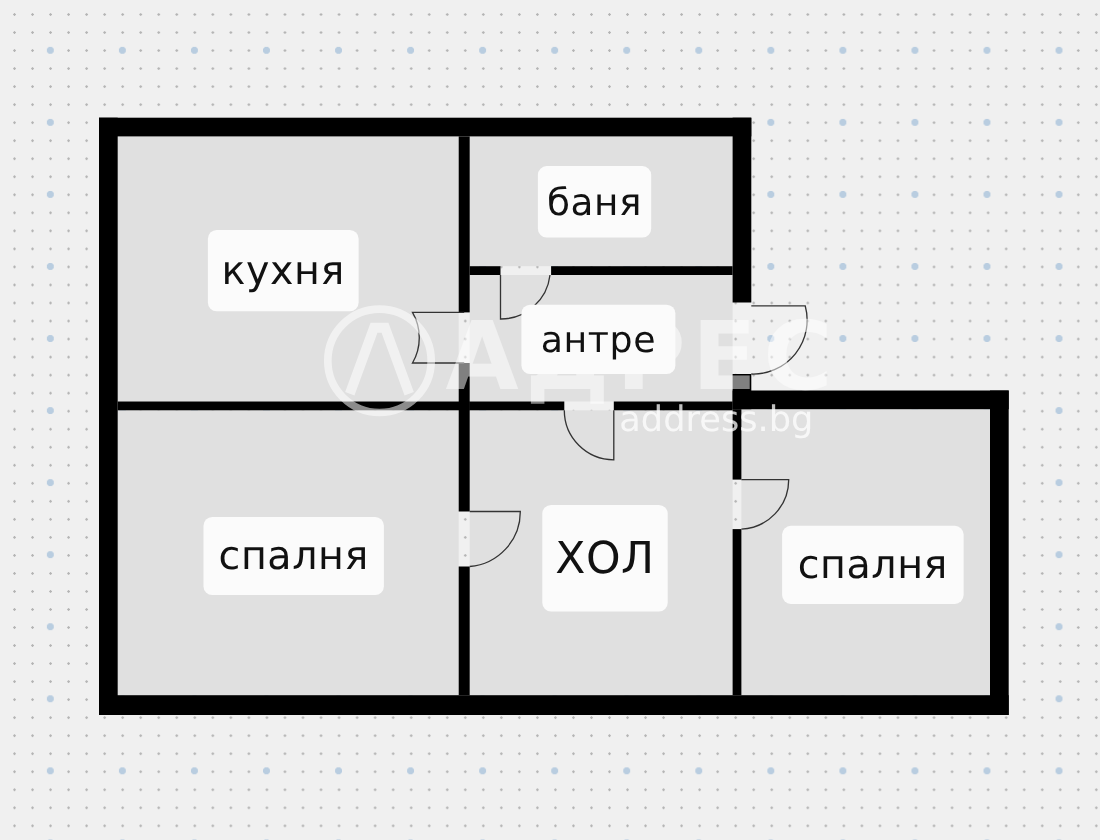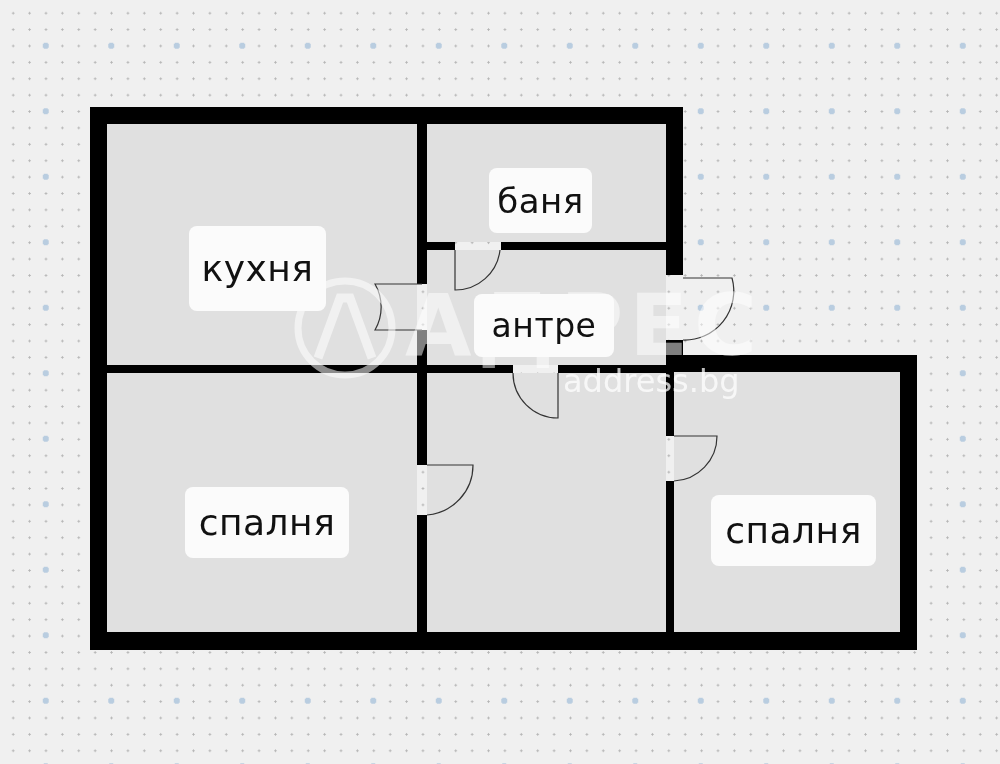--- a/index.html
+++ b/index.html
@@ -12,21 +12,21 @@
     background-size: 65.5px 65.5px, 16.4px 16.4px;
     background-position: 13px 13px, 5px 5px;
     font-family: "DejaVu Sans", sans-serif;
   }
   .plan { position: absolute; left: 0; top: 0; width: 1000px; height: 764px; }
   .room { position: absolute; background: #e0e0e0; }
   .wall { position: absolute; background: #000; }
   .label {
     position: absolute; background: #fbfbfb; border-radius: 8px;
     color: #111; display: flex; align-items: center; justify-content: center;
-    font-family: "DejaVu Sans", sans-serif; letter-spacing: 0.5px; margin-top: 17px;
+    font-family: "DejaVu Sans", sans-serif; letter-spacing: 0.5px;
   }
   svg.doors { position: absolute; left: 0; top: 0; }
   .wm { position: absolute; pointer-events: none; }
 </style>
 </head>
 <body>
 
 <div class="plan">
 
   <div class="room" style="left:107px;top:124px;width:310px;height:241px;"></div>
@@ -74,19 +74,20 @@
 
   <svg class="wm" width="1000" height="764" style="left:0;top:0;">
     <g fill="none" stroke="rgba(255,255,255,0.55)" stroke-width="7">
       <circle cx="345" cy="328" r="47"></circle>
       <path d="M318 358 L340 298 L350 298 L372 358" stroke-width="9"></path>
     </g>
   </svg>
   <div class="wm" style="left:405px;top:282px;font-size:86px;font-weight:bold;color:rgba(255,255,255,0.5);letter-spacing:6px;font-family:'DejaVu Sans',sans-serif;line-height:1;">АДРЕС</div>
   <div class="wm" style="left:563px;top:362px;font-size:32px;color:rgba(255,255,255,0.75);font-family:'DejaVu Sans',sans-serif;">address.bg</div>
 
-  <div class="label" style="left:189px;top:209px;width:137px;height:85px;font-size:36px;">кухня</div>
+  <div class="label" style="left:189px;top:209px;width:137px;height:74px;font-size:36px;">кухня</div>
   <div class="label" style="left:489px;top:151px;width:103px;height:65px;font-size:34px;">баня</div>
   <div class="label" style="left:474px;top:277px;width:140px;height:63px;font-size:33px;">антре</div>
   <div class="label" style="left:185px;top:470px;width:164px;height:71px;font-size:36px;">спалня</div>
+  <div class="label" style="left:493px;top:459px;width:114px;height:97px;font-size:40px;">ХОЛ</div>
   <div class="label" style="left:711px;top:478px;width:165px;height:71px;font-size:36px;">спалня</div>
 
 </div>
 
 </body></html>

